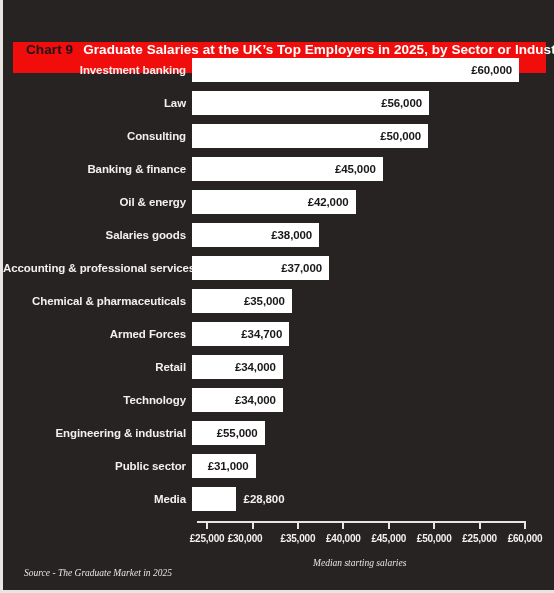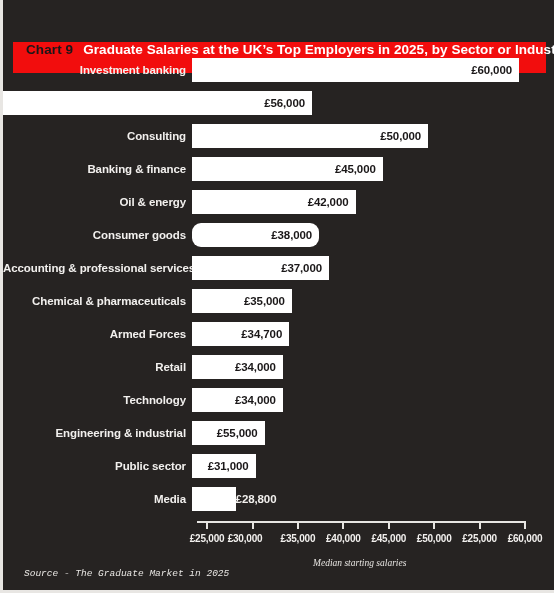--- a/index.html
+++ b/index.html
@@ -100,20 +100,21 @@
   .bar-value-outside {
     position: absolute;
     top: 0;
     height: 24px;
     display: flex;
     align-items: center;
     color: #f2f0ee;
     font-size: 11.5px;
     font-weight: bold;
     white-space: nowrap;
+    padding-left: 8px;
     letter-spacing: -0.1px;
   }
 
   #axis-line {
     position: absolute;
     left: 194px;
     top: 521px;
     width: 329px;
     height: 2px;
     background: #e8e6e3;
@@ -146,21 +147,21 @@
     font-family: "Liberation Serif", serif;
     white-space: nowrap;
   }
   #source-note {
     position: absolute;
     left: 21px;
     top: 568px;
     color: #e8e6e3;
     font-size: 9.5px;
     font-style: italic;
-    font-family: Liberation Mono, monospace;
+    font-family: Liberation Serif, serif;
     white-space: nowrap;
   }
 </style>
 </head>
 <body>
 
 <div id="chart-card">
 
   <div id="title-banner">
     <span id="chart-number">Chart 9</span>
@@ -170,22 +171,23 @@
   <div id="plot-area">
       <div class="bar-row" style="top: 3px;">
         <div class="cat-label">Investment banking</div>
         <div class="bar-wrap">
           <div class="bar" style="width: 327px;">
             <span class="bar-value-inside">£60,000</span>
           </div>
         </div>
       </div>
       <div class="bar-row" style="top: 36px;">
-        <div class="bar-wrap">
-          <div class="bar" style="width: 309px;">
+        <div class="cat-label">Law</div>
+        <div class="bar-wrap">
+          <div class="bar" style="width: 237px;">
             <span class="bar-value-inside">£56,000</span>
           </div>
         </div>
       </div>
       <div class="bar-row" style="top: 69px;">
         <div class="cat-label">Consulting</div>
         <div class="bar-wrap">
           <div class="bar" style="width: 236.167px;">
             <span class="bar-value-inside">£50,000</span>
           </div>
@@ -201,23 +203,23 @@
       </div>
       <div class="bar-row" style="top: 135px;">
         <div class="cat-label">Oil &amp; energy</div>
         <div class="bar-wrap">
           <div class="bar" style="width: 163.5px; padding-left: 13px;">
             <span class="bar-value-inside">£42,000</span>
           </div>
         </div>
       </div>
       <div class="bar-row" style="top: 168px;">
-        <div class="cat-label">Consumer goods</div>
-        <div class="bar-wrap">
-          <div class="bar" style="width: 127.167px; border-radius: 9px;">
+        <div class="cat-label">Salaries goods</div>
+        <div class="bar-wrap">
+          <div class="bar" style="width: 127.167px;">
             <span class="bar-value-inside">£38,000</span>
           </div>
         </div>
       </div>
       <div class="bar-row" style="top: 201px;">
         <div class="cat-label">Accounting &amp; professional services</div>
         <div class="bar-wrap">
           <div class="bar" style="width: 137px;">
             <span class="bar-value-inside">£37,000</span>
           </div>

